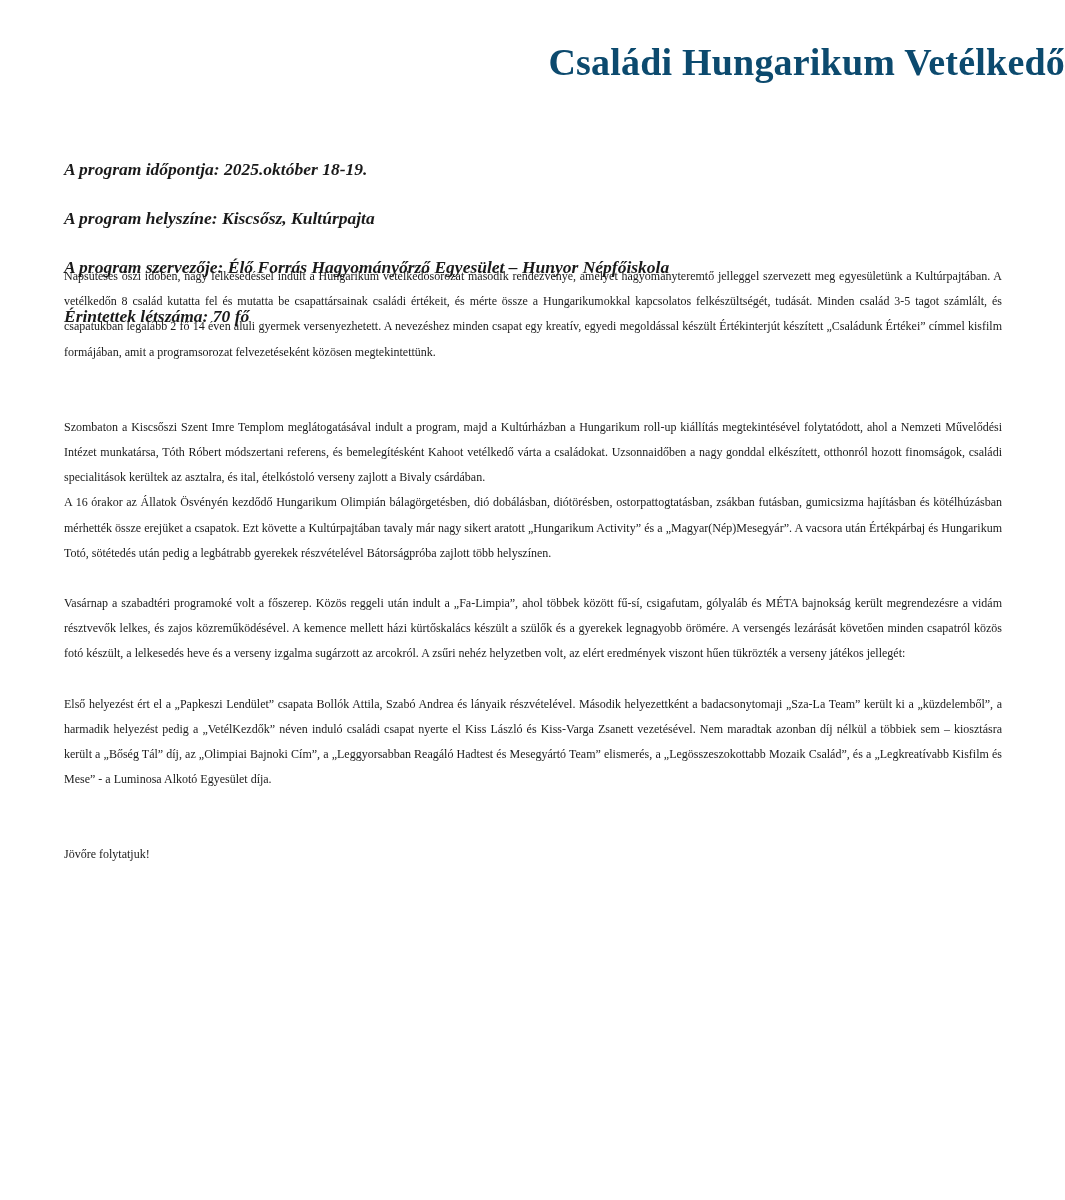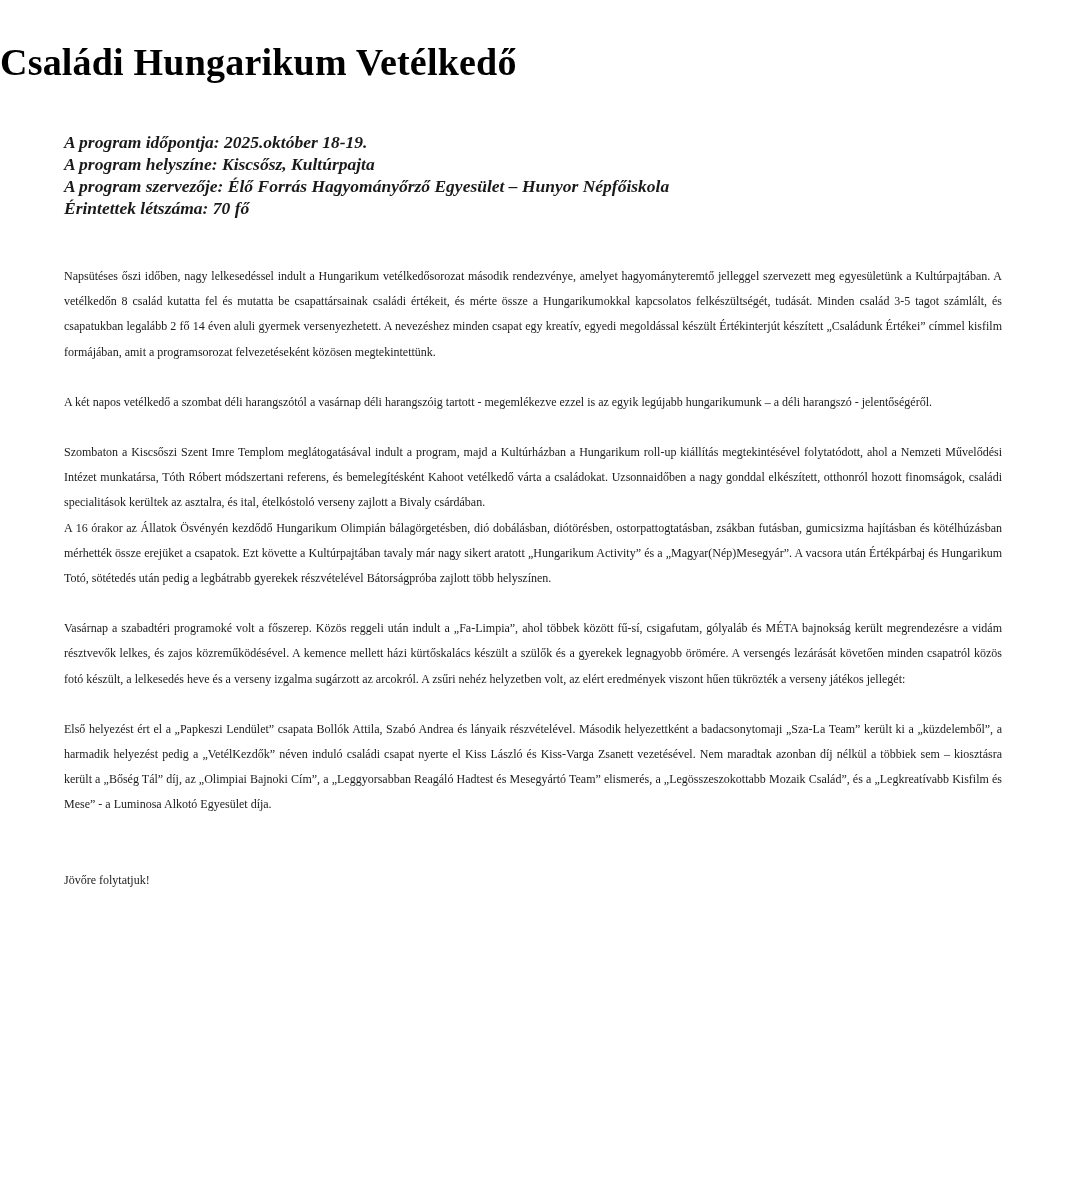--- a/index.html
+++ b/index.html
@@ -1,39 +1,38 @@
 <!DOCTYPE html>
 <html><head>
 <meta charset="utf-8">
 <style>
   html, body { margin: 0; padding: 0; background: #ffffff; }
   body { width: 1065px; height: 1200px; overflow: hidden; position: relative; font-family: "Liberation Serif", "DejaVu Serif", serif; color: #1a1a1a; }
-  .title { position: absolute; top: 40px; left: 0; width: 1065px; text-align: left; color: #000000; font-size: 38px; font-weight: bold; margin: 0; letter-spacing: 0.2px; }
+  .title { position: absolute; top: 40px; left: 0; width: 1065px; text-align: right; color: #0c4a6e; font-size: 38px; font-weight: bold; margin: 0; letter-spacing: 0.2px; }
   .meta { position: absolute; top: 131px; left: 64px; font-style: italic; font-weight: bold; font-size: 17.5px; line-height: 22px; }
-  .meta div { white-space: nowrap; }
+  .meta div { white-space: nowrap; margin-top: 27px; }
   .body { position: absolute; top: 264px; left: 64px; width: 938px; font-size: 12px; line-height: 25.2px; }
   .body p { margin: 0; text-align: justify; text-align-last: left; }
   .gap { height: 25px; }
 </style>
 </head>
 <body>
 
 <h1 class="title">Családi Hungarikum Vetélkedő</h1>
 
 <div class="meta">
   <div>A program időpontja: 2025.október 18-19.</div>
   <div>A program helyszíne: Kiscsősz, Kultúrpajta</div>
   <div>A program szervezője: Élő Forrás Hagyományőrző Egyesület – Hunyor Népfőiskola</div>
   <div>Érintettek létszáma: 70 fő</div>
 </div>
 
 <div class="body">
   <p>Napsütéses őszi időben, nagy lelkesedéssel indult a Hungarikum vetélkedősorozat második rendezvénye, amelyet hagyományteremtő jelleggel szervezett meg egyesületünk a Kultúrpajtában. A vetélkedőn 8 család kutatta fel és mutatta be csapattársainak családi értékeit, és mérte össze a Hungarikumokkal kapcsolatos felkészültségét, tudását.  Minden család 3-5 tagot számlált, és csapatukban legalább 2 fő 14 éven aluli gyermek versenyezhetett. A nevezéshez minden csapat egy kreatív, egyedi megoldással készült Értékinterjút készített „Családunk Értékei” címmel kisfilm formájában, amit a programsorozat felvezetéseként közösen megtekintettünk.</p>
   <div class="gap"></div>
-  <p>A két napos vetélkedő a szombat déli harangszótól a vasárnap déli harangszóig tartott - megemlékezve ezzel is az egyik legújabb hungarikumunk – a déli harangszó - jelentőségéről.</p>
   <div class="gap"></div>
   <p>Szombaton a Kiscsőszi Szent Imre Templom meglátogatásával indult a program, majd a Kultúrházban a Hungarikum roll-up kiállítás megtekintésével folytatódott, ahol a Nemzeti Művelődési Intézet munkatársa, Tóth Róbert módszertani referens, és bemelegítésként Kahoot vetélkedő várta a családokat. Uzsonnaidőben a nagy gonddal elkészített, otthonról hozott finomságok, családi specialitások kerültek az asztalra, és ital, ételkóstoló verseny zajlott a Bivaly csárdában.</p>
   <p>A 16 órakor az Állatok Ösvényén kezdődő Hungarikum Olimpián bálagörgetésben, dió dobálásban, diótörésben, ostorpattogtatásban, zsákban futásban, gumicsizma hajításban és kötélhúzásban mérhették össze erejüket a csapatok. Ezt követte a Kultúrpajtában tavaly már nagy sikert aratott „Hungarikum Activity” és a „Magyar(Nép)Mesegyár”. A vacsora után Értékpárbaj és Hungarikum Totó, sötétedés után pedig a legbátrabb gyerekek részvételével Bátorságpróba zajlott több helyszínen.</p>
   <div class="gap"></div>
   <p>Vasárnap a szabadtéri programoké volt a főszerep. Közös reggeli után indult a „Fa-Limpia”, ahol többek között fű-sí, csigafutam, gólyaláb és MÉTA bajnokság került megrendezésre a vidám résztvevők lelkes, és zajos közreműködésével. A kemence mellett házi kürtőskalács készült a szülők és a gyerekek legnagyobb örömére. A versengés lezárását követően minden csapatról közös fotó készült, a lelkesedés heve és a verseny izgalma sugárzott az arcokról. A zsűri nehéz helyzetben volt, az elért eredmények viszont hűen tükrözték a verseny játékos jellegét:</p>
   <div class="gap"></div>
   <p>Első helyezést ért el a „Papkeszi Lendület” csapata Bollók Attila, Szabó Andrea és lányaik részvételével. Második helyezettként a badacsonytomaji „Sza-La Team” került ki a „küzdelemből”, a harmadik helyezést pedig a „VetélKezdők” néven induló családi csapat nyerte el Kiss László és Kiss-Varga Zsanett vezetésével. Nem maradtak azonban díj nélkül a többiek sem – kiosztásra került a „Bőség Tál” díj, az „Olimpiai Bajnoki Cím”, a „Leggyorsabban Reagáló Hadtest és Mesegyártó Team” elismerés, a „Legösszeszokottabb Mozaik Család”, és a „Legkreatívabb Kisfilm és Mese” - a Luminosa Alkotó Egyesület díja.</p>
   <div class="gap"></div>
   <div class="gap"></div>
   <p>Jövőre folytatjuk!</p>

